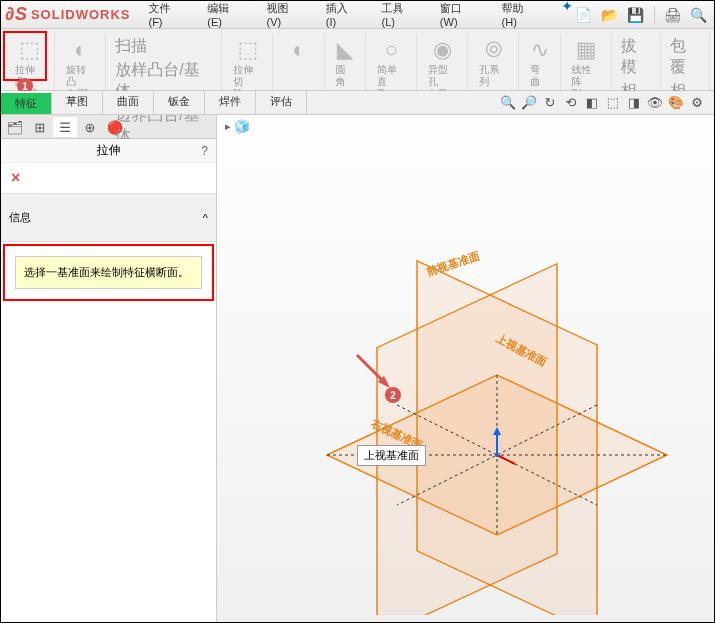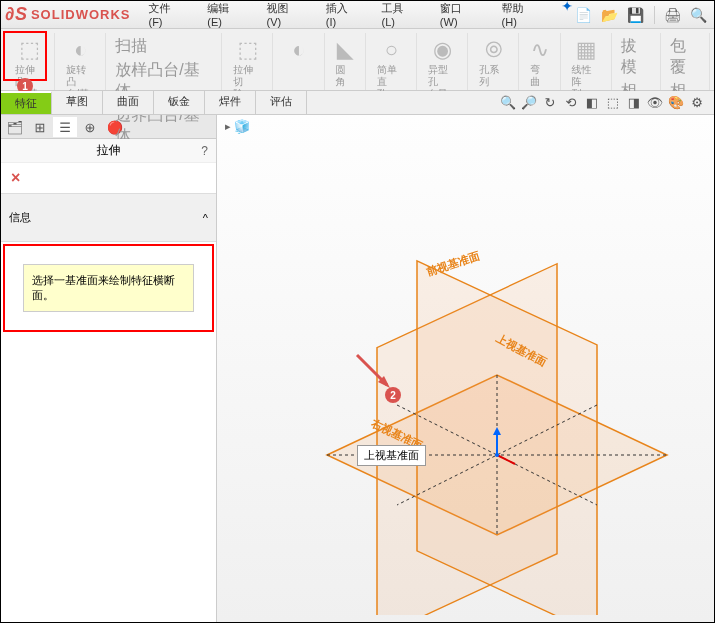--- a/index.html
+++ b/index.html
@@ -19,35 +19,35 @@
     .ribbon-group { display: flex; flex-direction: column; align-items: center; padding: 2px 6px; border-right: 1px solid #e0e0e0; position: relative; }
     .ribbon-btn { display: flex; flex-direction: column; align-items: center; color: #999; font-size: 10px; padding: 2px 4px; line-height: 1.2; }
     .ribbon-icon { font-size: 22px; color: #bbb; margin-bottom: 1px; }
     .ribbon-sub { display: flex; flex-direction: column; gap: 1px; font-size: 16px; color: #999; }
     .ribbon-sub-item { padding: 1px 2px; }
     .highlight-box { border: 2px solid #f00; position: absolute; }
     .num-badge { background: #d9534f; color: #fff; width: 16px; height: 16px; border-radius: 50%; display: flex; align-items: center; justify-content: center; font-size: 10px; font-weight: bold; }
     
     .tabs { height: 24px; background: #f0f0f0; display: flex; border-bottom: 1px solid #ccc; position: relative; }
     .tab { padding: 3px 14px; font-size: 11px; border-right: 1px solid #ccc; color: #333; cursor: pointer; }
-    .tab.active { background: #84cc16; border-top: 2px solid #fff; }
+    .tab.active { background: #22c55e; border-top: 2px solid #fff; }
     .tabs-right { position: absolute; right: 8px; top: 2px; display: flex; gap: 3px; }
     .view-icon { width: 18px; height: 18px; display: flex; align-items: center; justify-content: center; color: #555; font-size: 13px; }
     
     .main { display: flex; height: calc(623px - 28px - 62px - 24px - 2px); }
     
     .sidebar { width: 216px; border-right: 1px solid #ccc; background: #fff; display: flex; flex-direction: column; }
     .sb-tabs { height: 24px; background: #e8e8e8; display: flex; border-bottom: 1px solid #ccc; gap: 1px; padding: 2px; }
     .sb-tab { width: 24px; height: 20px; display: flex; align-items: center; justify-content: center; font-size: 13px; color: #555; }
     .sb-tab.active { background: #fff; }
     .sb-header { height: 24px; display: flex; align-items: center; justify-content: center; font-size: 12px; background: #f8f8f8; border-bottom: 1px solid #eee; position: relative; }
     .sb-help { position: absolute; right: 8px; color: #666; }
     .sb-close { padding: 6px 10px; color: #d9534f; font-size: 16px; font-weight: bold; cursor: pointer; }
     .sb-section { padding: 16px 8px; font-size: 11px; display: flex; align-items: center; justify-content: space-between; background: #f0f0f0; border-top: 1px solid #ddd; border-bottom: 1px solid #ddd; }
-    .sb-info { margin: 16px; padding: 8px; background: #ffffcc; border: 1px solid #ccc; font-size: 11px; }
+    .sb-info { margin: 8px; padding: 8px; background: #ffffcc; border: 1px solid #ccc; font-size: 11px; }
     .info-highlight { border: 2px solid #f00; padding: 2px; }
     
     .canvas { flex: 1; background: linear-gradient(#fefefe, #f0f0f0); position: relative; overflow: hidden; }
     .breadcrumb { position: absolute; top: 4px; left: 8px; display: flex; align-items: center; gap: 4px; font-size: 11px; color: #333; }
     .bc-arrow { color: #666; }
     .bc-icon { color: #888; font-size: 13px; }
     
     .planes { position: absolute; top: 120px; left: 80px; width: 380px; height: 380px; }
     .plane-label { position: absolute; color: #e8841a; font-size: 11px; font-weight: bold; transform-origin: left center; }
     .tooltip { position: absolute; background: #fff; border: 1px solid #999; padding: 2px 6px; font-size: 11px; }

